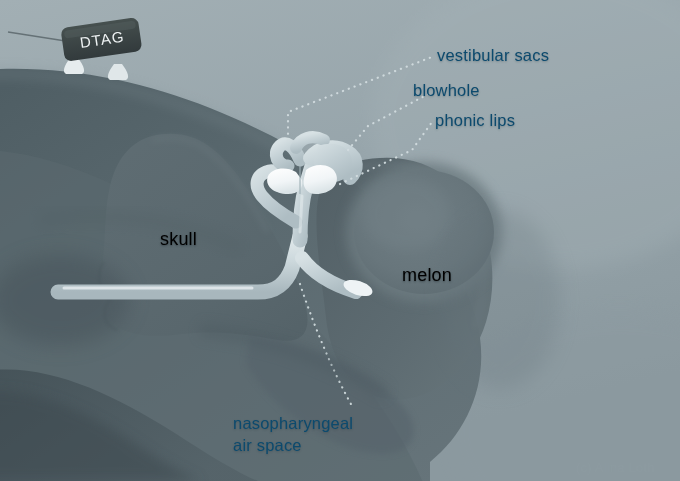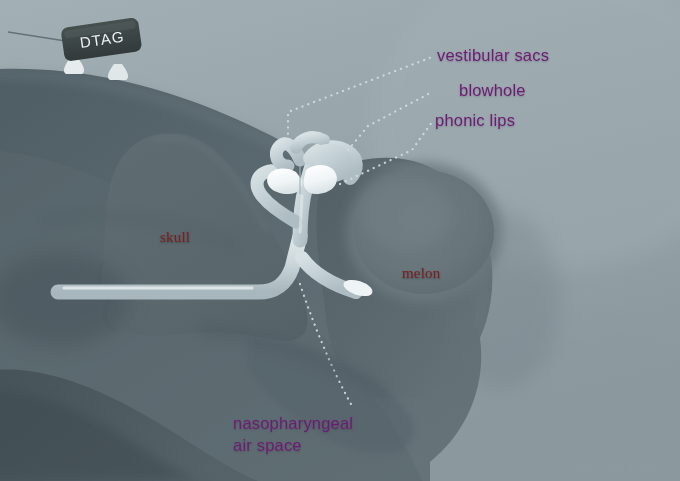--- a/index.html
+++ b/index.html
@@ -21,36 +21,35 @@
   #art {
     position: absolute;
     left: 0;
     top: 0;
     width: 680px;
     height: 481px;
     display: block;
   }
   .label {
     position: absolute;
-    color: #701a75;
+    color: #0c4a6e;
     font-family: "Liberation Sans", sans-serif;
     font-size: 16.5px;
     font-weight: 400;
     letter-spacing: 0.2px;
     white-space: nowrap;
     line-height: 1.32;
     text-shadow: 0 1px 2px rgba(40,55,60,0.30);
     pointer-events: none;
   }
   .label.multi { white-space: pre; }
   .label-inner {
-    color: #7f1d1d;
-    font-size: 15px;
+    color: #000000;
+    font-size: 18px;
     text-shadow: 0 1px 2px rgba(30,42,47,0.55);
-    font-family: Liberation Serif, serif;
   }
   .label-dtag {
     color: #eef2f3;
     font-size: 15px;
     letter-spacing: 1.1px;
     text-shadow: none;
     transform: rotate(-8.2deg);
     transform-origin: left center;
   }
   .label-credit {
@@ -239,21 +238,21 @@
 
     <g>
       <path d="M 200,330 C 260,336 330,358 386,394" fill="none" stroke="#4b595f" stroke-width="14" opacity="0.35" filter="url(#soft6)"></path>
       <path d="M 40,220 C 110,210 180,220 240,248" fill="none" stroke="#4d5b61" stroke-width="12" opacity="0.22" filter="url(#soft6)"></path>
       <ellipse cx="500" cy="300" rx="60" ry="90" fill="#65737a" opacity="0.25" filter="url(#soft10)"></ellipse>
     </g>
   </svg>
 
   <div class="label" style="left:437px; top:45px;">vestibular sacs</div>
 
-  <div class="label" style="left:459px; top:80px;">blowhole</div>
+  <div class="label" style="left:413px; top:80px;">blowhole</div>
 
   <div class="label" style="left:435px; top:110px;">phonic lips</div>
 
   <div class="label multi" style="left:233px; top:413px;">nasopharyngeal
 air space</div>
 
   <div class="label label-inner" style="left:160px; top:228px;">skull</div>
 
   <div class="label label-inner" style="left:402px; top:228px;margin-top:36px;">melon</div>
 

